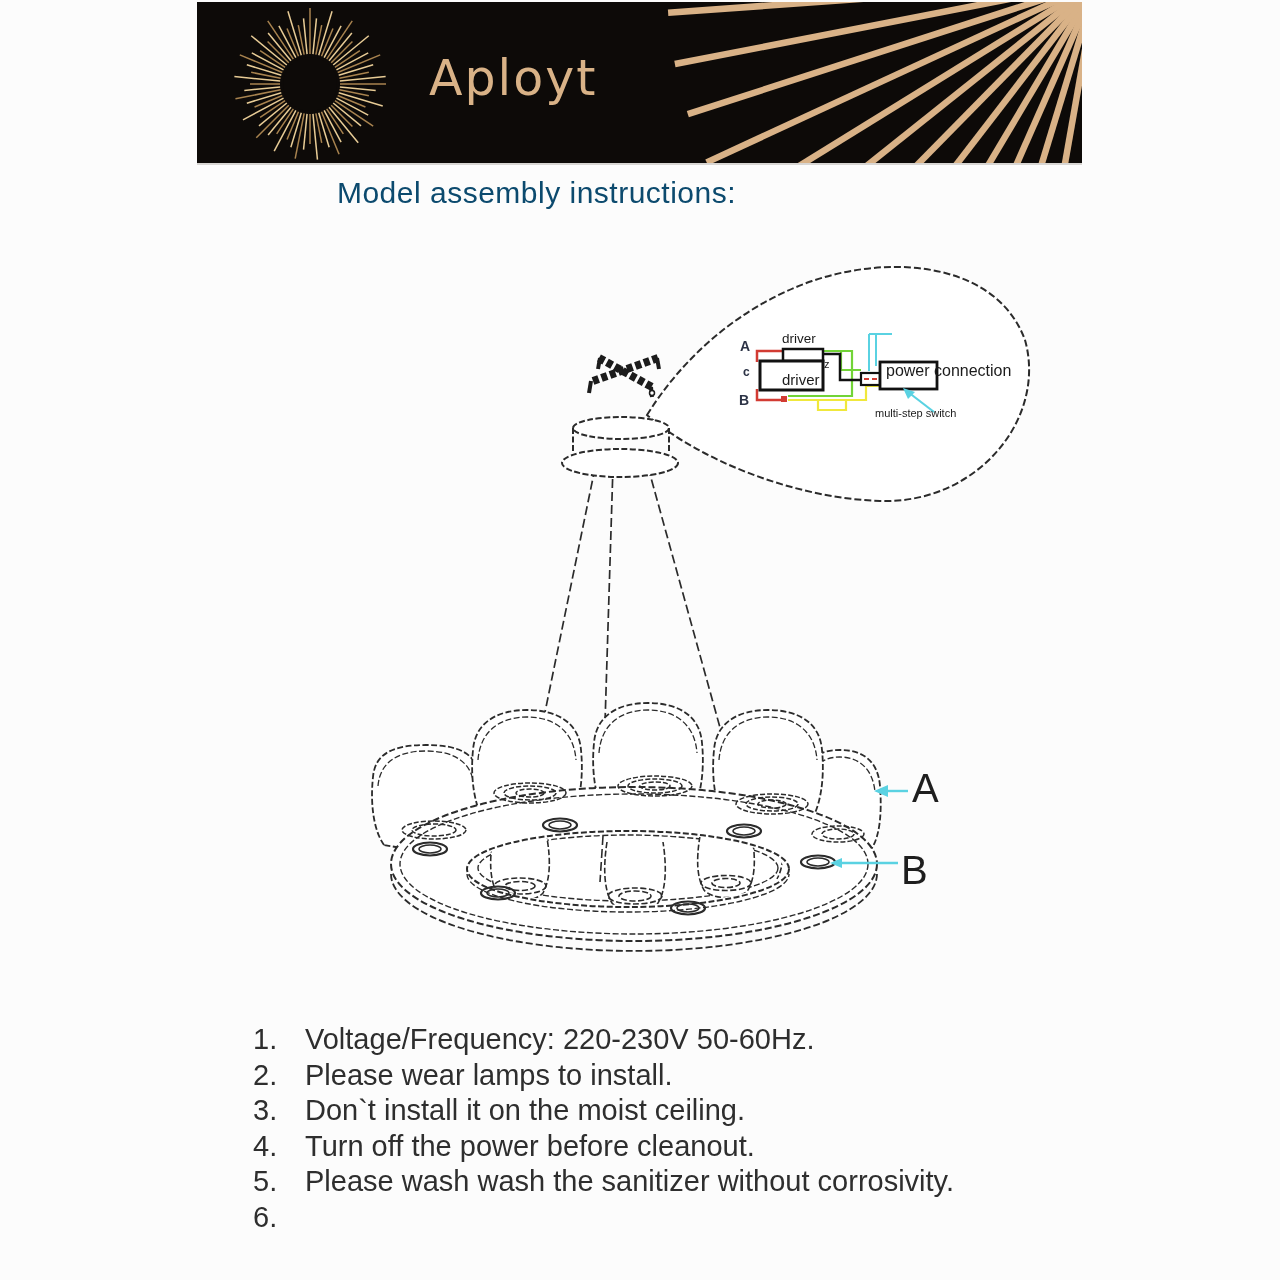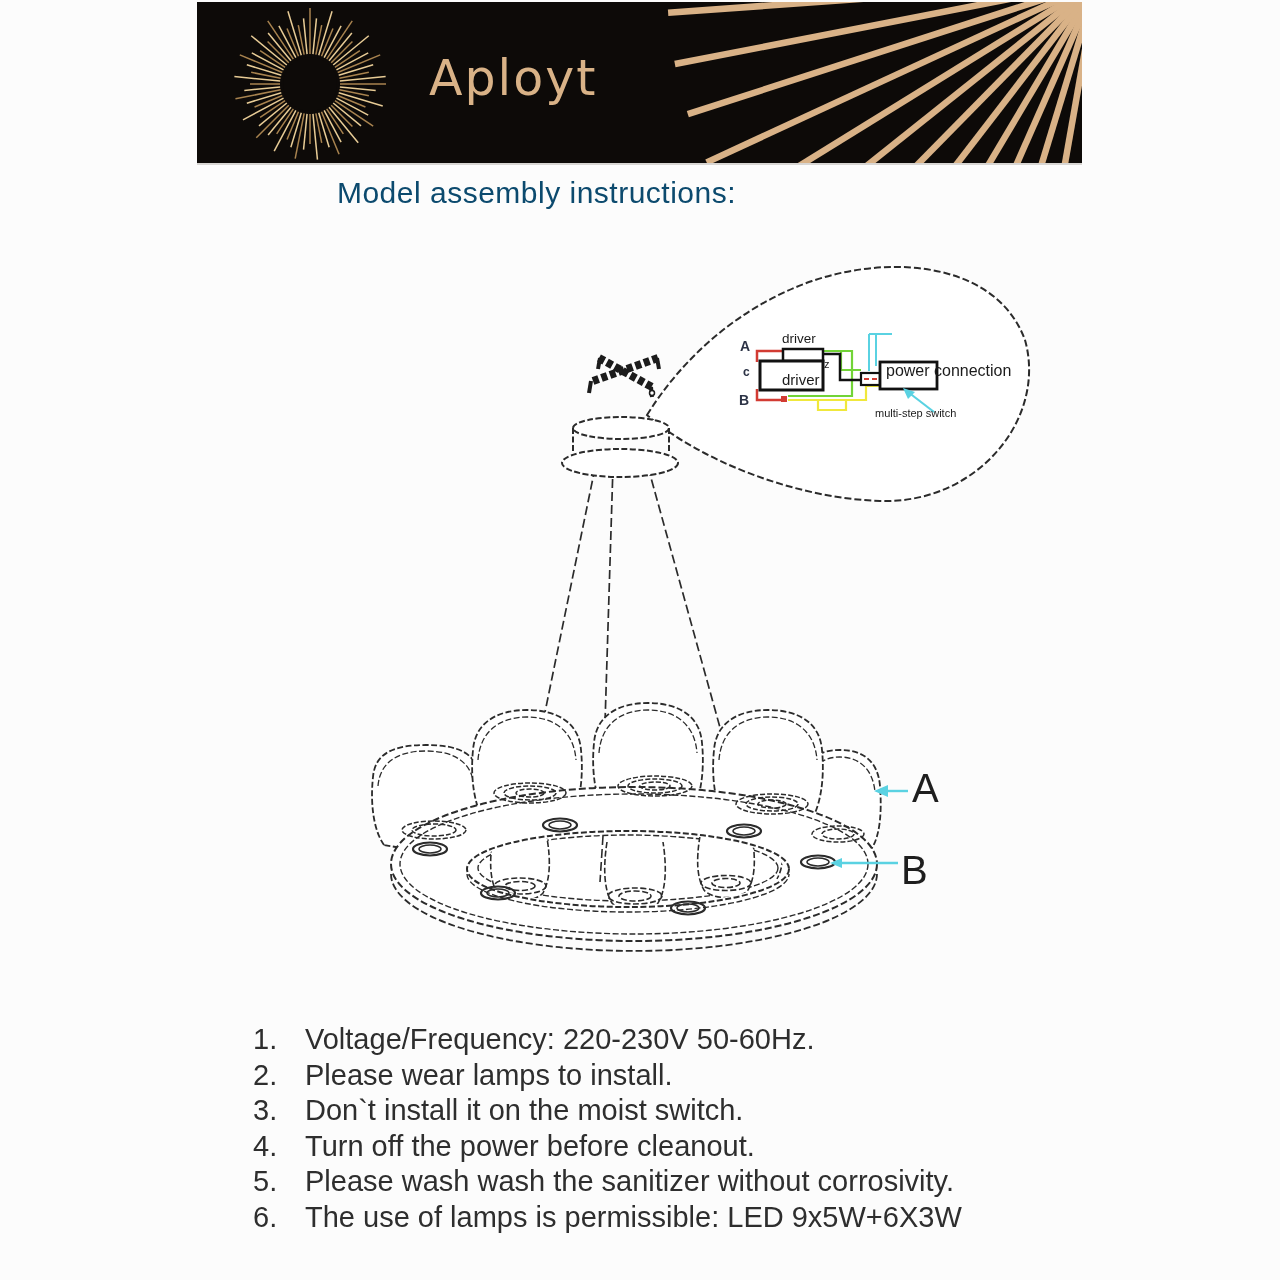--- a/index.html
+++ b/index.html
@@ -276,27 +276,26 @@
   <div class="row">
     <span class="num">1.</span>
     <span>Voltage/Frequency: 220-230V 50-60Hz.</span>
   </div>
   <div class="row">
     <span class="num">2.</span>
     <span>Please wear lamps to install.</span>
   </div>
   <div class="row">
     <span class="num">3.</span>
-    <span>Don`t install it on the moist switch.</span>
+    <span>Don`t install it on the moist ceiling.</span>
   </div>
   <div class="row">
     <span class="num">4.</span>
     <span>Turn off the power before cleanout.</span>
   </div>
   <div class="row">
     <span class="num">5.</span>
     <span>Please wash wash the sanitizer without corrosivity.</span>
   </div>
   <div class="row">
     <span class="num">6.</span>
-    <span>The use of lamps is permissible: LED 9x5W+6X3W</span>
   </div>
 </div>
 
 </body></html>

